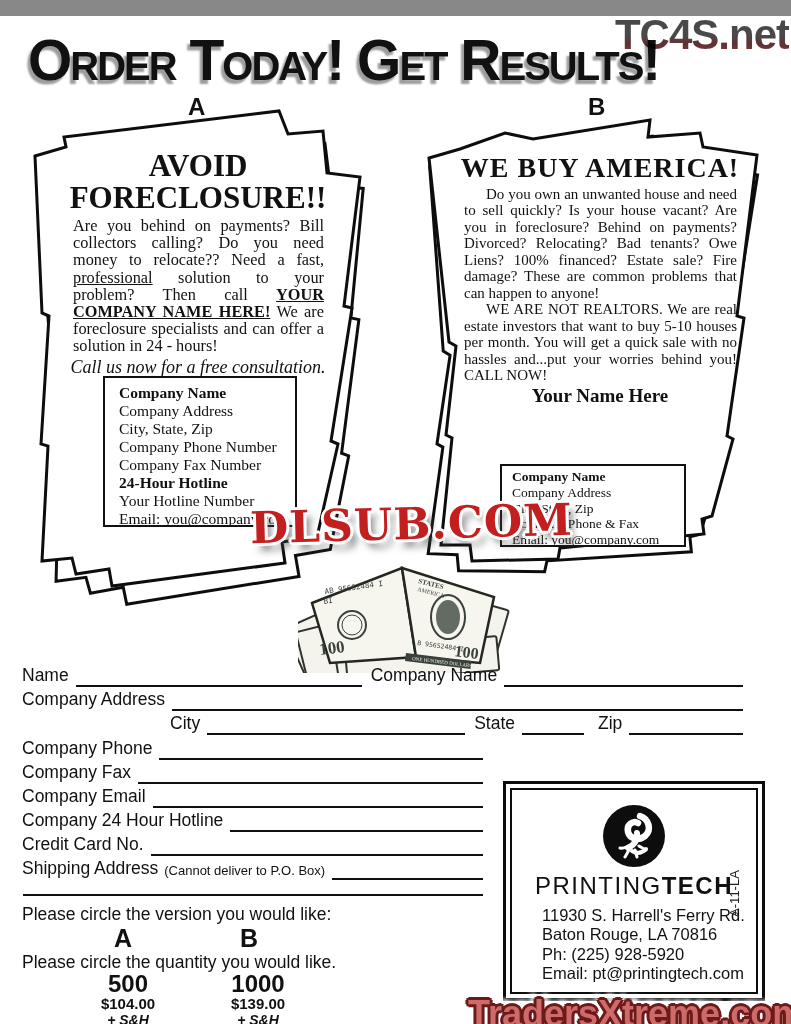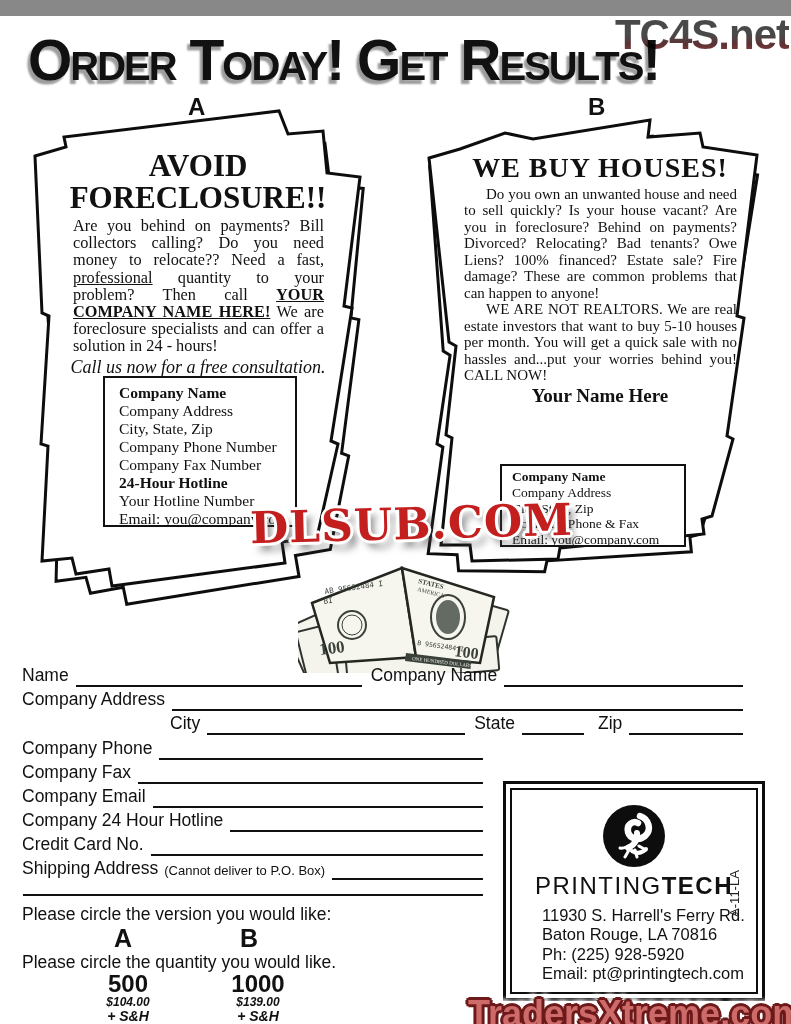--- a/index.html
+++ b/index.html
@@ -69,21 +69,21 @@
   .grow{flex:1;}
   .note{font-size:13px;padding:0 0 3px 6px;white-space:nowrap;}
 
   .hrule{position:absolute;left:23px;top:878px;width:460px;border-top:2px solid #111;z-index:2;}
 
   .prompt{position:absolute;left:22px;font-size:17.5px;z-index:2;}
   .circle-opt{position:absolute;font-weight:bold;z-index:2;text-align:center;}
   .opt-ab{top:908px;font-size:25px;}
   .qty{top:956px;}
   .qty .q{font-size:24px;line-height:1;}
-  .qty .p{font-style:italic;font-size:12px;line-height:1.1;}
+  .qty .p{font-size:15px;line-height:1.1;}
   .qty .s{font-style:italic;font-size:14px;line-height:1.1;}
 
   
   .printer{position:absolute;left:503px;top:765px;width:256px;height:214px;
            border:3px solid #0d0d0d;z-index:2;background:#fff;}
   .printer .inner{position:absolute;left:4px;top:4px;right:4px;bottom:4px;border:2px solid #0d0d0d;}
   .logo{display:block;margin:14px auto 4px auto;}
   .brand{text-align:center;font-size:24px;letter-spacing:1.5px;white-space:nowrap;}
   .brand .bold{font-weight:bold;}
   .addr{margin:6px 0 0 30px;font-size:16.5px;line-height:1.18;text-align:left;}
@@ -109,37 +109,37 @@
 
       <polygon points="429,142 460,133 505,117 533,123 650,104 648,121 700,117 703,131 757,139 737,300 744,302 727,420 733,423 712,500 702,503 704,518 560,532 558,543 472,545 470,529 441,529 452,422 446,419 456,330 449,326"></polygon>
     </g>
   </svg>
 
   <div class="ver-label a">A</div>
   <div class="ver-label b">B</div>
 
   <div class="card-text card-a">
     <div class="card-h">AVOID FORECLOSURE!!</div>
-    <div class="card-body"><span>Are you behind on payments? Bill collectors calling? Do you need money to relocate?? Need a fast, </span><span class="u">professional</span><span> quantity to your problem? Then call </span><span class="bu">YOUR COMPANY NAME HERE!</span><span> We are foreclosure specialists and can offer a solution in 24 - hours!</span></div>
+    <div class="card-body"><span>Are you behind on payments? Bill collectors calling? Do you need money to relocate?? Need a fast, </span><span class="u">professional</span><span> solution to your problem? Then call </span><span class="bu">YOUR COMPANY NAME HERE!</span><span> We are foreclosure specialists and can offer a solution in 24 - hours!</span></div>
     <div class="card-cta">Call us now for a free consultation.</div>
     <div class="card-name">Your Name Here</div>
   </div>
   <div class="info-box info-a">
     <div class="b">Company Name</div>
     <div>Company Address</div>
     <div>City, State, Zip</div>
     <div>Company Phone Number</div>
     <div>Company Fax Number</div>
     <div class="b">24-Hour Hotline</div>
     <div>Your Hotline Number</div>
     <div>Email: you@company.com</div>
   </div>
 
   <div class="card-text card-b">
-    <div class="card-h">WE BUY HOUSES!</div>
+    <div class="card-h">WE BUY AMERICA!</div>
     <div class="card-body">
       <p>Do you own an unwanted house and need to sell quickly? Is your house vacant? Are you in foreclosure? Behind on payments? Divorced? Relocating? Bad tenants? Owe Liens? 100% financed? Estate sale? Fire damage? These are common problems that can happen to anyone!</p>
       <p>WE ARE NOT REALTORS. We are real estate investors that want to buy 5-10 houses per month. You will get a quick sale with no hassles and...put your worries behind you! CALL NOW!</p>
     </div>
     <div class="card-name">Your Name Here</div>
   </div>
   <div class="info-box info-b">
     <div class="b">Company Name</div>
     <div>Company Address</div>
     <div>City, State, Zip</div>

